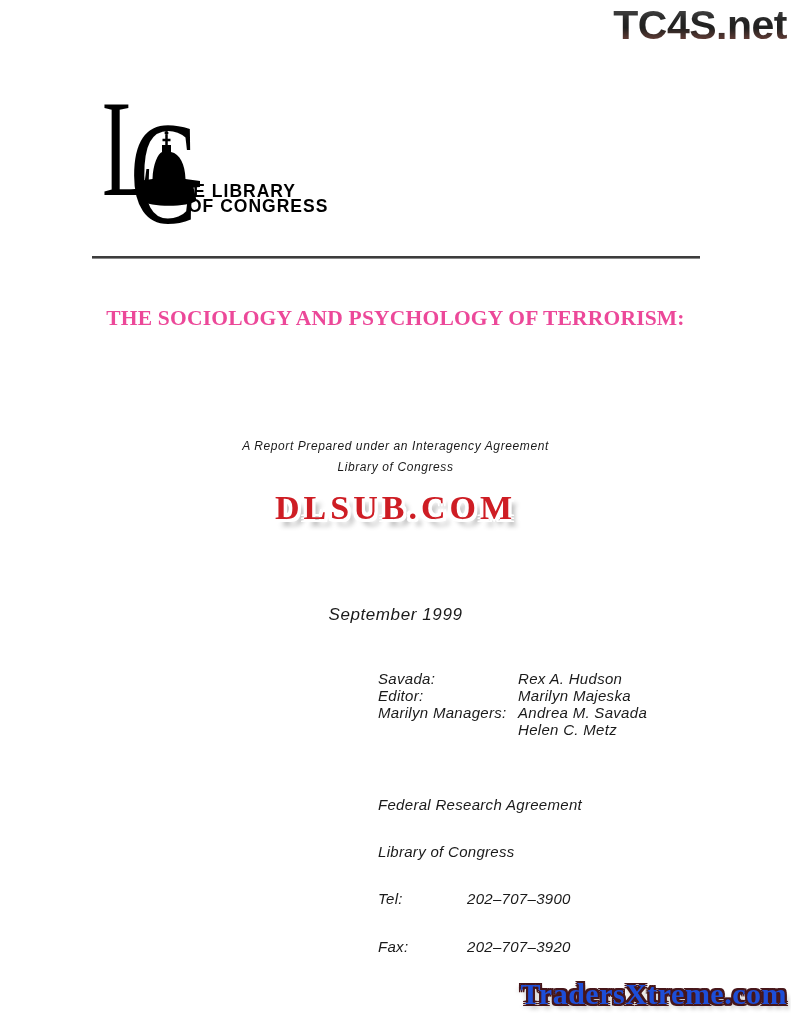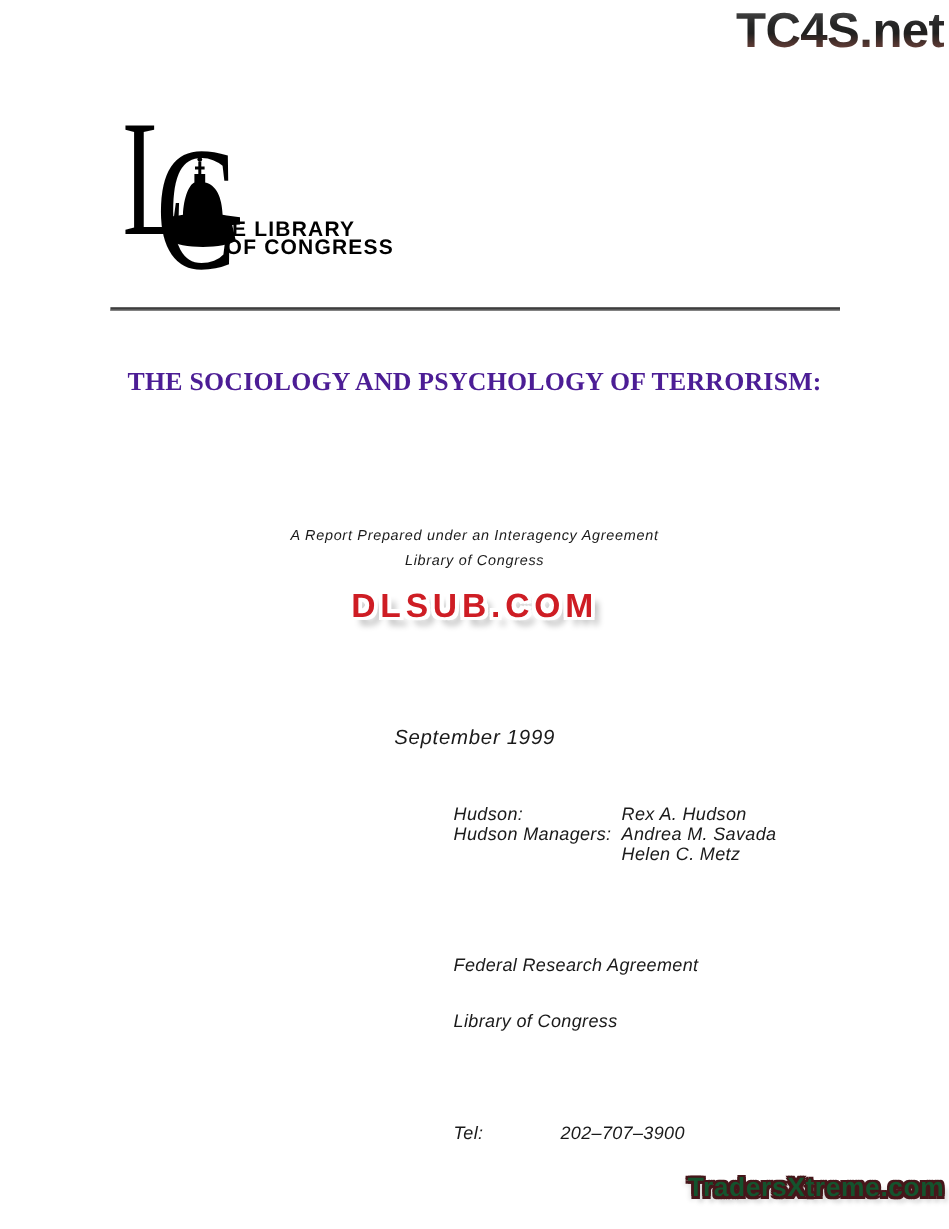--- a/index.html
+++ b/index.html
@@ -26,37 +26,37 @@
 
   
   .rule{position:absolute;left:92px;top:256px;width:608px;height:2px;background:#3d3d3d;border-bottom:1px solid #8a8a8a;}
 
   
   .title{
     position:absolute;left:0;right:0;top:306px;
     text-align:center;
     font-family:"Liberation Serif",serif;
     font-weight:bold;font-size:21.5px;line-height:25.5px;
-    color:#4c1d95;letter-spacing:0.2px;
+    color:#ec4899;letter-spacing:0.2px;
   }
 
   
   .subtitle{
     position:absolute;left:0;right:0;top:436px;
     text-align:center;
     font-style:italic;font-size:12px;line-height:20.8px;
     letter-spacing:0.6px;color:#1a1a1a;
   }
 
   
   .wm-mid{
     position:absolute;left:0;right:0;top:489px;
     text-align:center;
-    font-family:Liberation Sans, sans-serif;
-    font-weight:bold;font-size:28px;letter-spacing:4px;
+    font-family:Liberation Serif, serif;
+    font-weight:bold;font-size:34px;letter-spacing:4px;
     color:#ce1d24;
     text-shadow:
       -3px -3px 0 #fff, 3px -3px 0 #fff, -3px 3px 0 #fff, 3px 3px 0 #fff,
       -3px 0 0 #fff, 3px 0 0 #fff, 0 -3px 0 #fff, 0 3px 0 #fff,
       6px 7px 5px #b5b5b5;
   }
 
   .date{
     position:absolute;left:0;right:0;top:581px;
     text-align:center;
@@ -71,29 +71,29 @@
   }
   .credits .row{display:flex;}
   .credits .lbl{width:140px;flex:0 0 140px;}
 
   
   .contact{
     position:absolute;left:378px;top:765px;
     font-style:italic;font-size:15px;line-height:15.8px;
     color:#1a1a1a;letter-spacing:0.3px;white-space:pre;
   }
-  .contact .row{display:flex;margin-top:46px;}
+  .contact .row{display:flex;}
   .contact .lbl{width:89px;flex:0 0 89px;}
 
   
   .wm-bottom{
     position:absolute;right:4px;top:977px;
-    font-family:Liberation Sans, sans-serif;
-    font-weight:bold;font-size:22px;letter-spacing:0.5px;
-    color:#14532d;
+    font-family:Liberation Serif, serif;
+    font-weight:bold;font-size:30px;letter-spacing:0.5px;
+    color:#1d4ed8;
     text-shadow:
       -2px -2px 0 #46161a, 2px -2px 0 #46161a, -2px 2px 0 #46161a, 2px 2px 0 #46161a,
       -2px 0 0 #46161a, 2px 0 0 #46161a, 0 -2px 0 #46161a, 0 2px 0 #46161a,
       4px 5px 4px #c9c9c9, -3px 3px 4px #dadada;
   }
 </style>
 </head>
 <body>
 
 <div class="page">
@@ -124,25 +124,29 @@
     <div>A Report Prepared under an Interagency Agreement</div>
     <div>Library of Congress</div>
   </div>
 
   <div class="wm-mid">DLSUB.COM</div>
 
   <div class="date">September 1999</div>
 
   <div class="credits">
     <div class="row">
-      <span class="lbl">Hudson:</span>
+      <span class="lbl">Savada:</span>
       <span>Rex A. Hudson</span>
     </div>
     <div class="row">
-      <span class="lbl">Hudson Managers:</span>
+      <span class="lbl">Editor:</span>
+      <span>Marilyn Majeska</span>
+    </div>
+    <div class="row">
+      <span class="lbl">Marilyn Managers:</span>
       <span>Andrea M. Savada</span>
     </div>
     <div class="row">
       <span class="lbl"></span>
       <span>Helen C. Metz</span>
     </div>
   </div>
 
   <div class="contact">
     <div>Federal Research Agreement</div>

